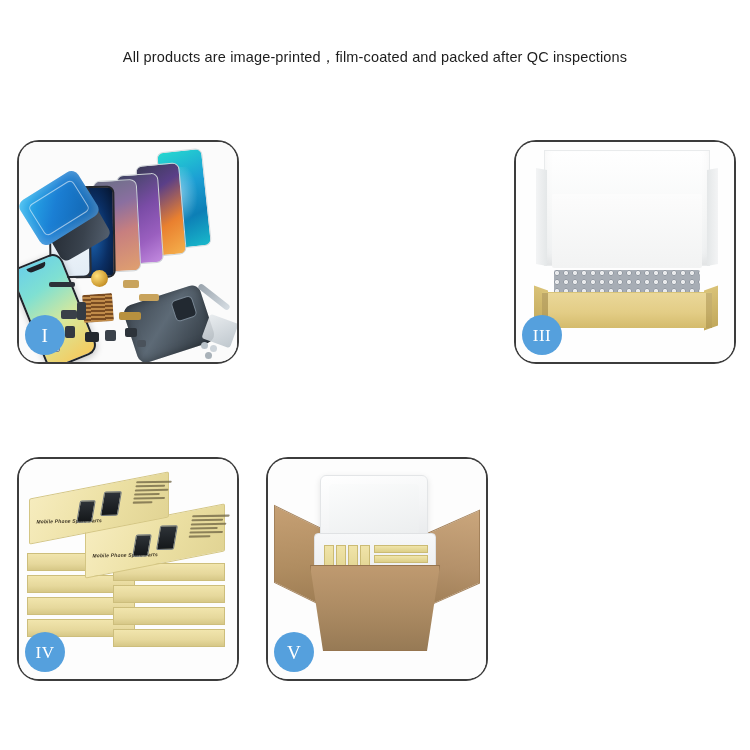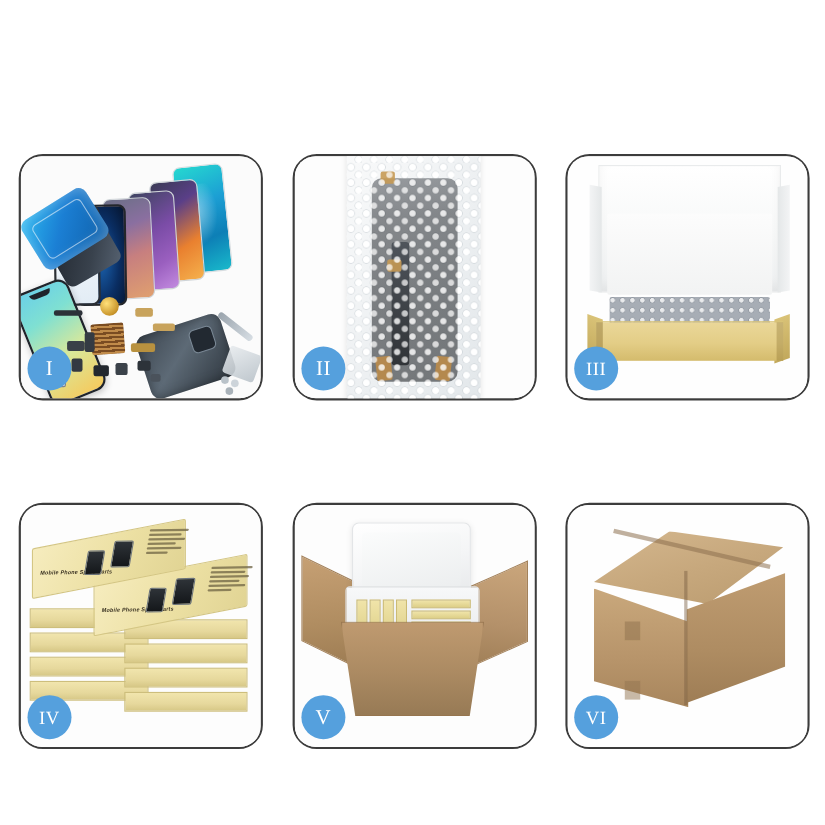--- a/index.html
+++ b/index.html
@@ -347,20 +347,21 @@
     background: rgba(145,116,80,.5);}
   .c6-edge { position:absolute; left:106px; top:60px; width:3px; height:122px;
     background: rgba(120,94,64,.45);}
 </style>
 </head>
 <body>
 
 <div id="page">
 
   <div class="header">
+    <div class="header-subtitle">All products are image-printed，film-coated and packed after QC inspections</div>
   </div>
 
   <div class="grid">
 
     <div class="panel p1">
       <div class="photo">
         <div class="scene1">
           <div class="s1-p5 phone-rt"></div>
           <div class="s1-p4 phone-rt"></div>
           <div class="s1-p3 phone-rt"></div>
@@ -386,35 +387,20 @@
           <div class="s1-part pk"></div>
           <div class="s1-part pl"></div>
           <div class="s1-tool"></div>
           <div class="s1-tweez"></div>
           <div class="s1-screws"></div>
         </div>
       </div>
       <div class="badge">I</div>
     </div>
 
-    <div class="panel p2">
-      <div class="photo">
-        <div class="scene2">
-          <div class="bw-bag"></div>
-          <div class="bw-item"></div>
-          <div class="bw-flex"></div>
-          <div class="bw-tape1"></div>
-          <div class="bw-tape2"></div>
-          <div class="bw-tape3"></div>
-          <div class="bw-tape4"></div>
-          <div class="bw-overlay"></div>
-        </div>
-      </div>
-      <div class="badge">II</div>
-    </div>
 
     <div class="panel p4">
       <div class="photo">
         <div class="scene4">
           <div class="stack">
 
             <div class="slab" style="left:2px;  top:140px; width:108px; height:18px;"></div>
             <div class="slab" style="left:2px;  top:118px; width:108px; height:18px;"></div>
             <div class="slab" style="left:2px;  top:96px;  width:108px; height:18px;"></div>
             <div class="slab" style="left:2px;  top:74px;  width:108px; height:18px;"></div>
@@ -490,29 +476,15 @@
             <div class="c5-ybox" style="left:50px; top:12px; width:54px; height:8px;"></div>
             <div class="c5-ybox" style="left:50px; top:22px; width:54px; height:8px;"></div>
             <div class="c5-ybox" style="left:50px; top:32px; width:54px; height:8px;"></div>
           </div>
           <div class="c5-body"></div>
         </div>
       </div>
       <div class="badge">V</div>
     </div>
 
-    <div class="panel p6">
-      <div class="photo">
-        <div class="scene6">
-          <div class="c6-top"></div>
-          <div class="c6-left"></div>
-          <div class="c6-right"></div>
-          <div class="c6-seam"></div>
-          <div class="c6-edge"></div>
-          <div class="c6-tab1"></div>
-          <div class="c6-tab2"></div>
-        </div>
-      </div>
-      <div class="badge wide">VI</div>
-    </div>
 
   </div>
 </div>
 
 </body></html>

